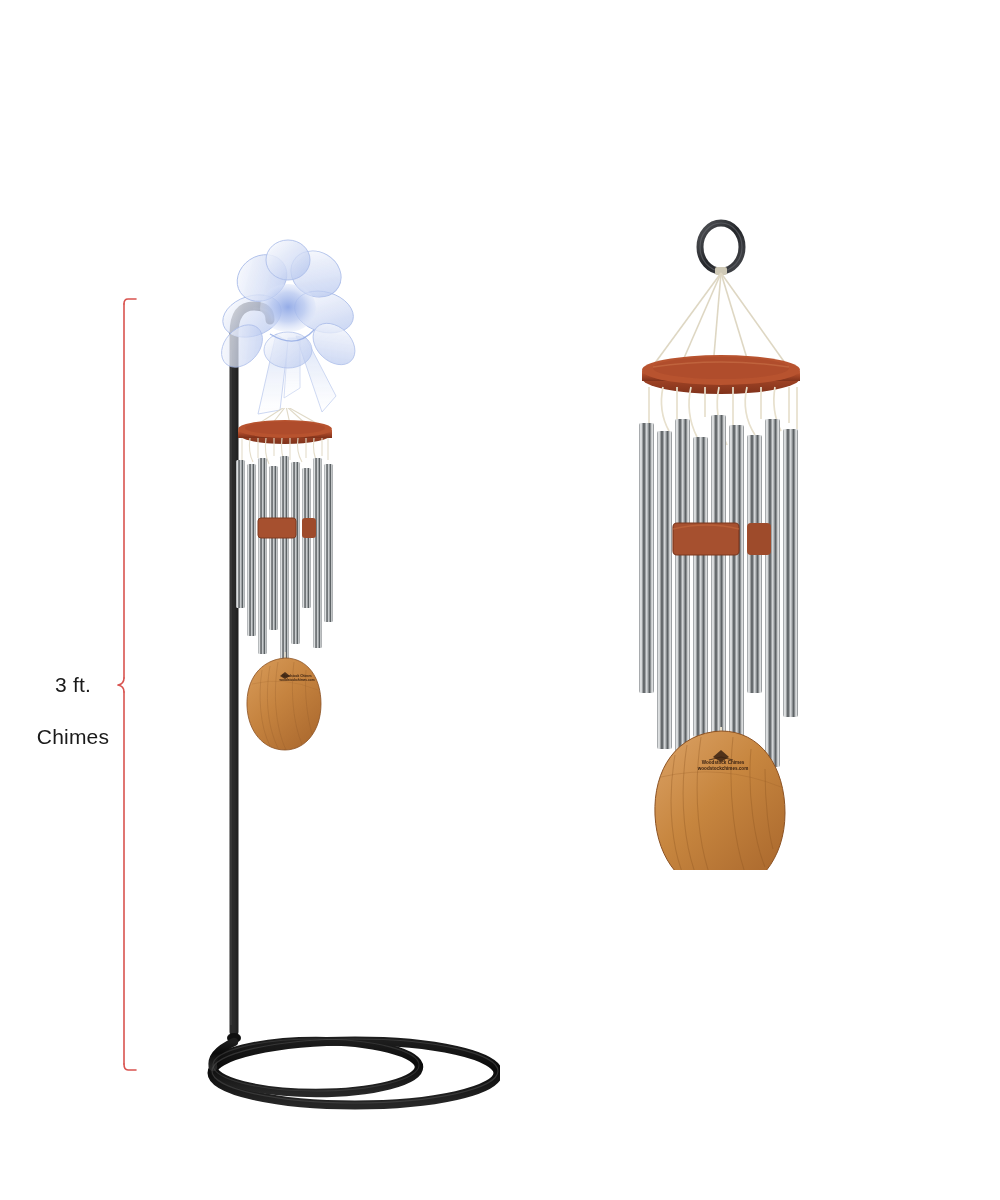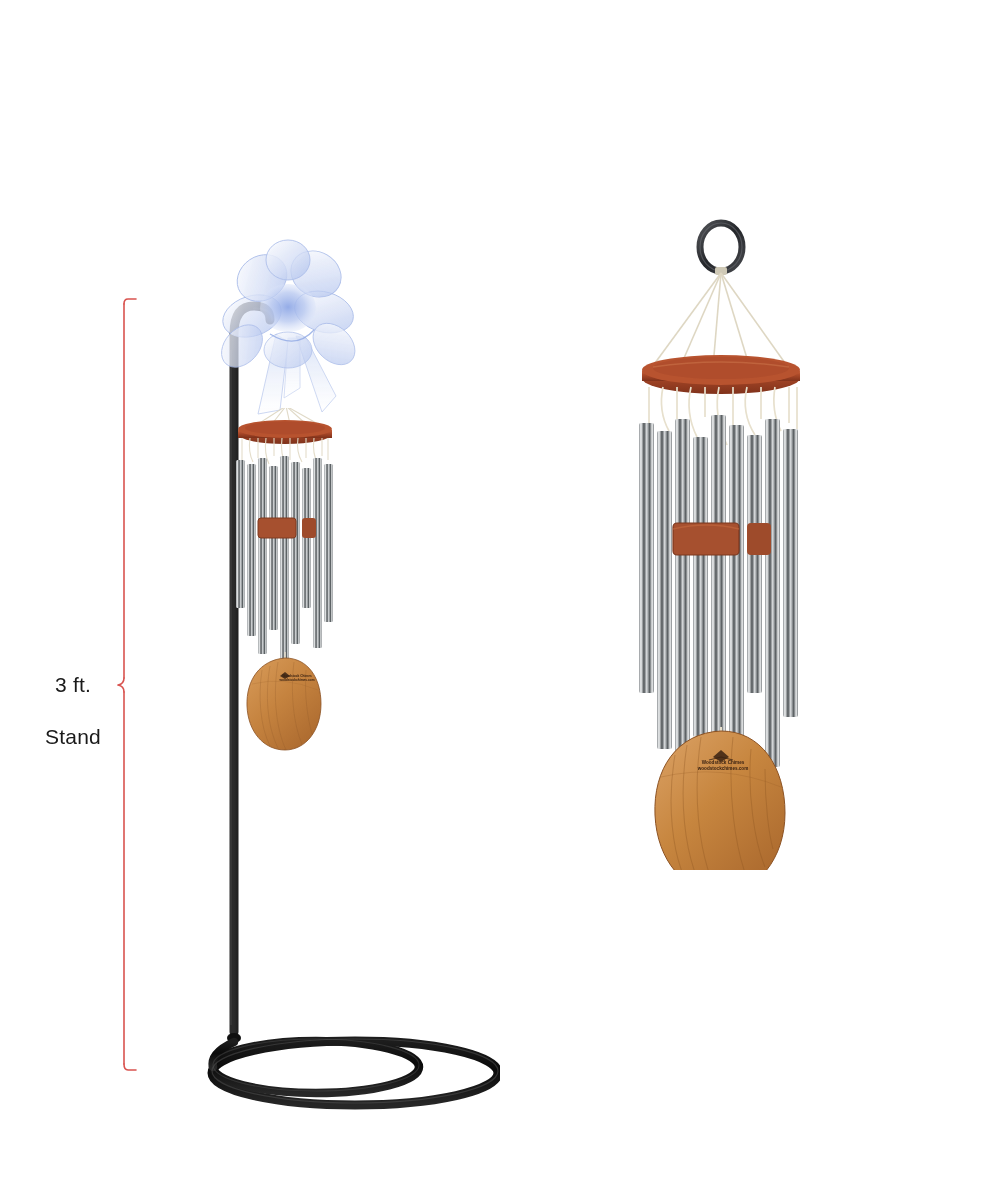--- a/index.html
+++ b/index.html
@@ -46,21 +46,21 @@
   .sail-text .l1{display:block;}
   .sail-text .l2{display:block;}
 </style>
 </head>
 <body>
 
 <div class="stage">
 
   <div class="dim-label">
     <span>3 ft.</span><br>
-    <span>Stand</span>
+    <span>Chimes</span>
   </div>
 
   <svg class="dim-bracket" viewBox="0 0 40 790">
     <g fill="none" stroke="#d9534f" stroke-width="1.6" stroke-linecap="round" stroke-linejoin="round">
 
       <path d="M26 9 L18 9 Q14 9 14 14"></path>
 
       <path d="M14 14 L14 388"></path>
 
       <path d="M14 388 Q14 394 8 395 Q14 396 14 402"></path>

